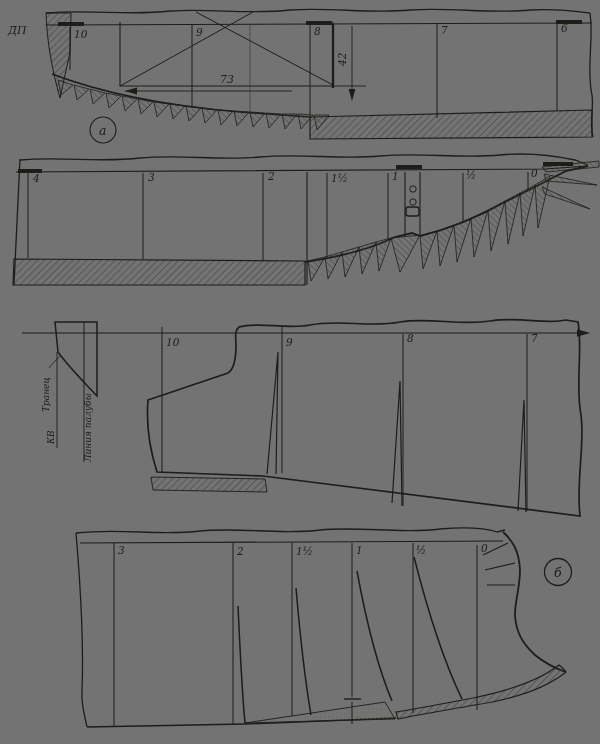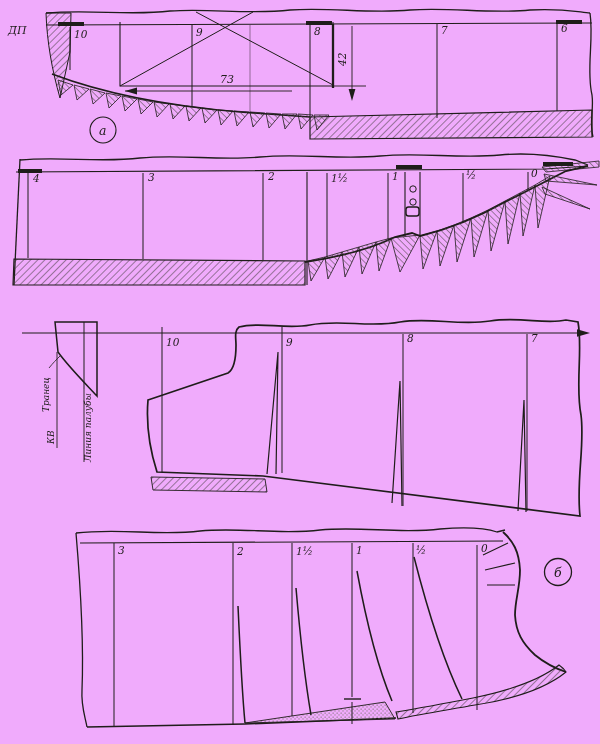--- a/index.html
+++ b/index.html
@@ -1,17 +1,17 @@
 <!DOCTYPE html>
 <html><head>
 <meta charset="utf-8">
 <style>
   html,body{margin:0;padding:0;}
   body{width:600px;height:744px;background:#f7f5f0;overflow:hidden;}
-  .page{position:relative;width:600px;height:744px;background:#f0abfc;}
+  .page{position:relative;width:600px;height:744px;background:#737373;}
   svg{display:block;}
   .lbl{font-family:"DejaVu Serif",serif;font-style:italic;fill:#1f1d1a;}
   .st10{font-size:10.5px;}
   .st9{font-size:9px;}
   .st11{font-size:11px;}
   .st12{font-size:12.5px;}
 </style>
 </head>
 <body>
 

